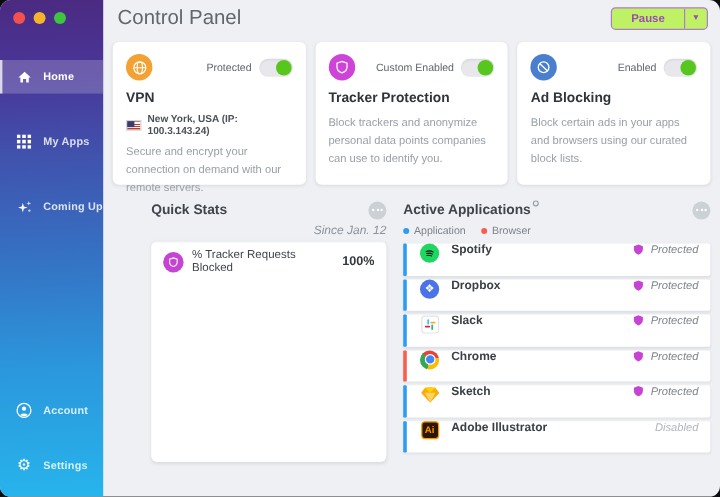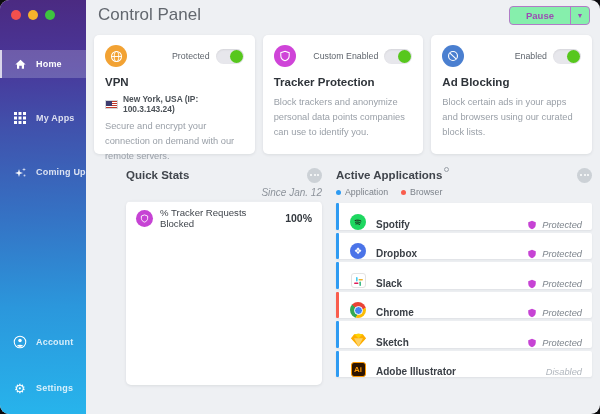--- a/index.html
+++ b/index.html
@@ -16,21 +16,21 @@
   .side-item .si{ width:14px; height:14px; flex:0 0 14px; display:flex; align-items:center; justify-content:center; }
   .side-item.active{ background:rgba(255,255,255,.2); color:#fff; box-shadow:inset 2px 0 0 rgba(255,255,255,.75); }
   .side-item.mt1{ margin-top:22px; } .side-item.mt2{ margin-top:26px; }
   .side-footer{ position:absolute; bottom:12px; left:0; right:0; display:flex; flex-direction:column; gap:18px; }
   .gear-glyph{ font-family:"DejaVu Sans",sans-serif; font-size:13px; color:#fff; line-height:1; }
 
   
   .main{ flex:1; display:flex; flex-direction:column; padding:0 8px; overflow:hidden; }
   .topbar{ height:30px; display:flex; align-items:center; justify-content:space-between; padding:0 2px 0 4px; }
   .page-title{ font-size:17px; color:#62676e; }
-  .pause-btn{ display:flex; align-items:stretch; background:#86efac; border:1px solid #b07cc6; border-radius:4px; height:19px; overflow:hidden; }
+  .pause-btn{ display:flex; align-items:stretch; background:#bef264; border:1px solid #b07cc6; border-radius:4px; height:19px; overflow:hidden; }
   .pause-main{ width:60px; display:flex; align-items:center; justify-content:center; font-size:9.5px; font-weight:600; color:#9c4bb4; cursor:pointer; }
   .pause-caret{ width:19px; border-left:1px solid #b07cc6; display:flex; align-items:center; justify-content:center; font-size:7px; color:#9c4bb4; cursor:pointer; }
 
   
   .cards{ display:grid; grid-template-columns:1fr 1fr 1fr; gap:8px; margin-top:5px; }
   .card{ background:#fff; border-radius:5px; box-shadow:0 1px 3px rgba(40,45,60,.10); padding:10px 11px 11px; height:119px; }
   .card-top{ display:flex; align-items:center; justify-content:space-between; }
   .badge{ width:22px; height:22px; border-radius:50%; display:flex; align-items:center; justify-content:center; }
   .card-top-right{ display:flex; align-items:center; gap:6px; }
   .status-label{ font-size:8.8px; color:#5e646c; }
@@ -63,21 +63,21 @@
   .stats-footer{ border-top:1px solid #eceef1; height:33px; display:flex; align-items:center; padding:0 10px; gap:7px; }
   .mini-badge{ width:17px; height:17px; border-radius:50%; background:#c643d4; display:flex; align-items:center; justify-content:center; flex:0 0 17px; }
   .stats-footer-label{ font-size:9.6px; color:#41464d; flex:1; }
   .stats-footer-value{ font-size:10.5px; font-weight:700; color:#33383e; }
 
   
   .legend{ display:flex; gap:13px; }
   .legend-item{ display:flex; align-items:center; gap:4px; font-size:8.8px; color:#7c828a; }
   .legend-dot{ width:5px; height:5px; border-radius:50%; }
   .apps-list{ display:flex; flex-direction:column; gap:3px; margin-top:2px; }
-  .app-row{ background:#fff; border-radius:2px; box-shadow:0 1px 2px rgba(40,45,60,.08); height:26.5px; display:flex; align-items:flex-end; padding:0 10px 0 0; cursor:pointer; }
+  .app-row{ background:#fff; border-radius:2px; box-shadow:0 1px 2px rgba(40,45,60,.08); height:26.5px; display:flex; align-items:flex-start; padding:0 10px 0 0; cursor:pointer; }
   .row-bar{ width:3px; height:100%; border-radius:1px; flex:0 0 3px; }
   .app-icon{ width:16px; height:16px; margin-left:11px; flex:0 0 16px; display:flex; align-items:center; justify-content:center; }
   .app-name{ font-size:10px; font-weight:600; color:#3b4047; margin-left:10px; flex:1; }
   .row-status{ display:flex; align-items:center; gap:5px; font-size:9.3px; font-style:italic; color:#7e858d; }
   .row-status.disabled{ color:#b0b6bd; }
 
   
   .ic-circle{ width:16px; height:16px; border-radius:50%; display:flex; align-items:center; justify-content:center; }
   .spotify{ background:#1ed760; }
   .dropbox{ background:#4a73e8; color:#fff; font-size:9px; line-height:1; }

